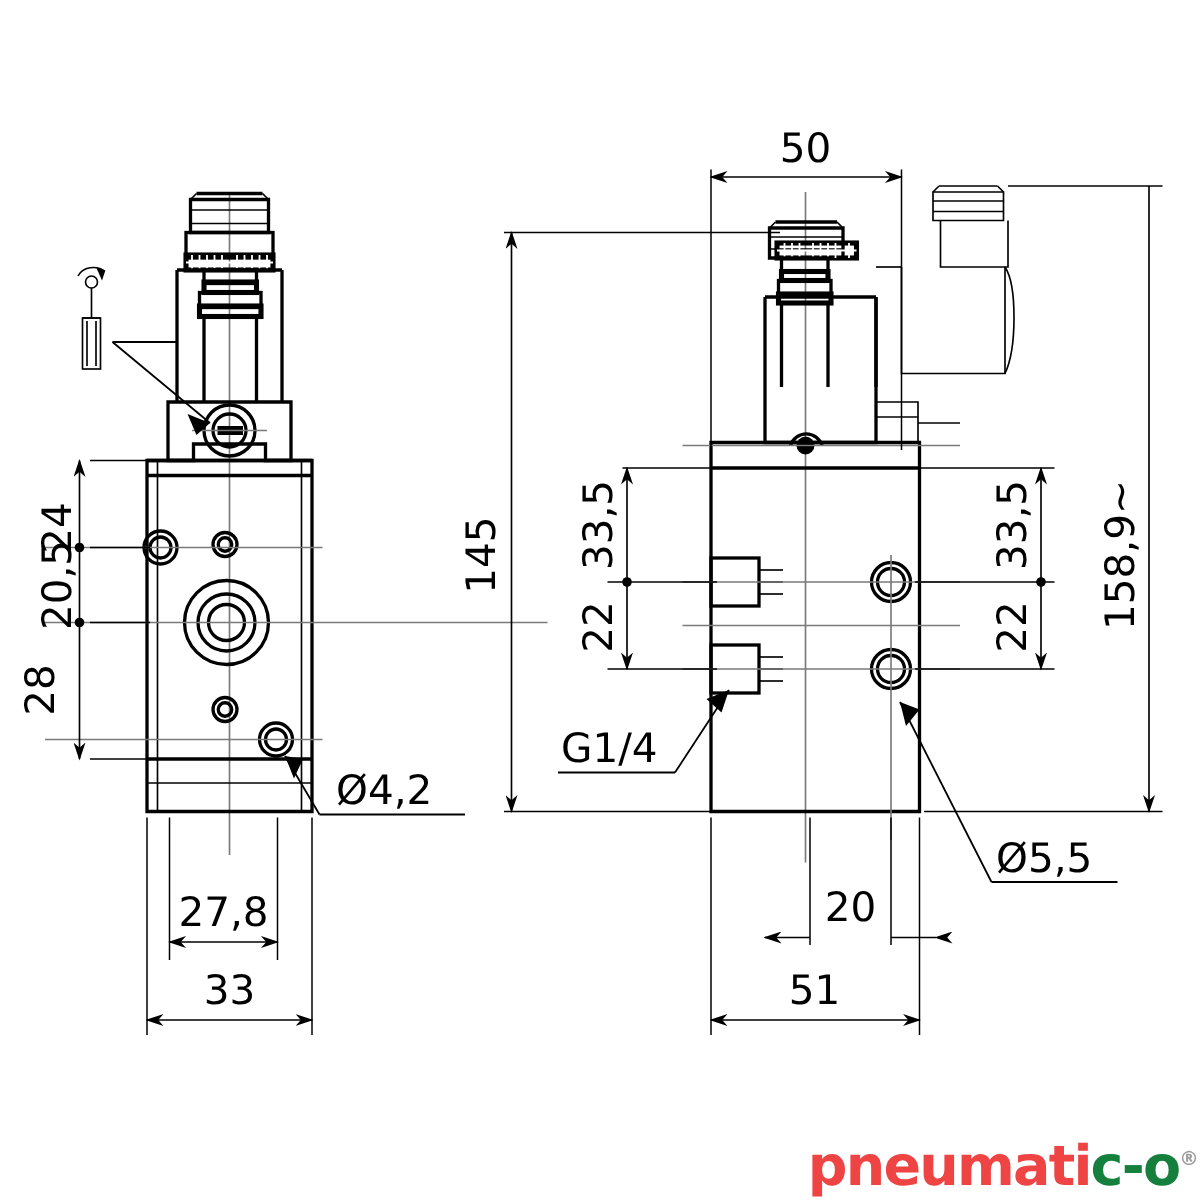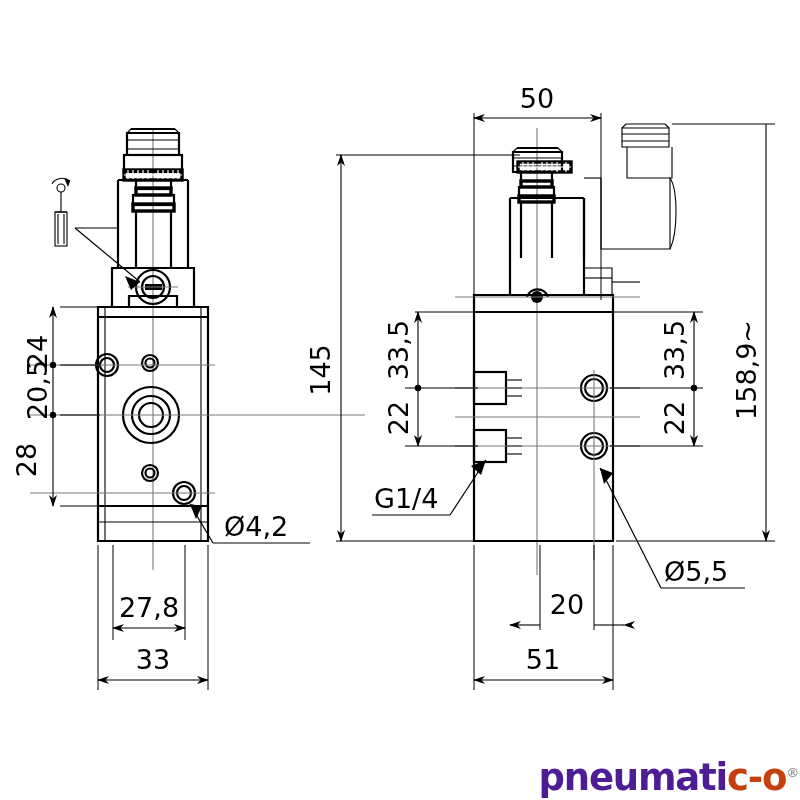--- a/index.html
+++ b/index.html
@@ -4,22 +4,22 @@
 <style>
   html,body{margin:0;padding:0;background:#ffffff;}
   body{width:800px;height:800px;overflow:hidden;
        font-family:"DejaVu Sans","Liberation Sans",sans-serif;}
   #stage{position:relative;width:800px;height:800px;background:#fff;}
   svg#drawing{position:absolute;left:0;top:0;width:800px;height:800px;}
   .logo{position:absolute;left:518px;top:756px;width:280px;height:42px;
         display:flex;align-items:center;justify-content:flex-end;}
   .logo-word{font-family:"DejaVu Sans","Liberation Sans",sans-serif;
         font-weight:bold;font-size:37px;letter-spacing:-1.2px;line-height:1;}
-  .logo-a{color:#4c1d95;}
-  .logo-b{color:#c2410c;}
+  .logo-a{color:#ef4444;}
+  .logo-b{color:#15803d;}
   .logo-reg{color:#9C9C9C;font-size:13px;vertical-align:super;font-weight:bold;}
 </style>
 </head>
 <body>
 
 <div id="stage">
 
 <svg id="drawing" viewBox="0 0 800 800">
   <defs>
     <marker id="ar" markerWidth="12" markerHeight="8" refX="11" refY="4" orient="auto" markerUnits="userSpaceOnUse">

